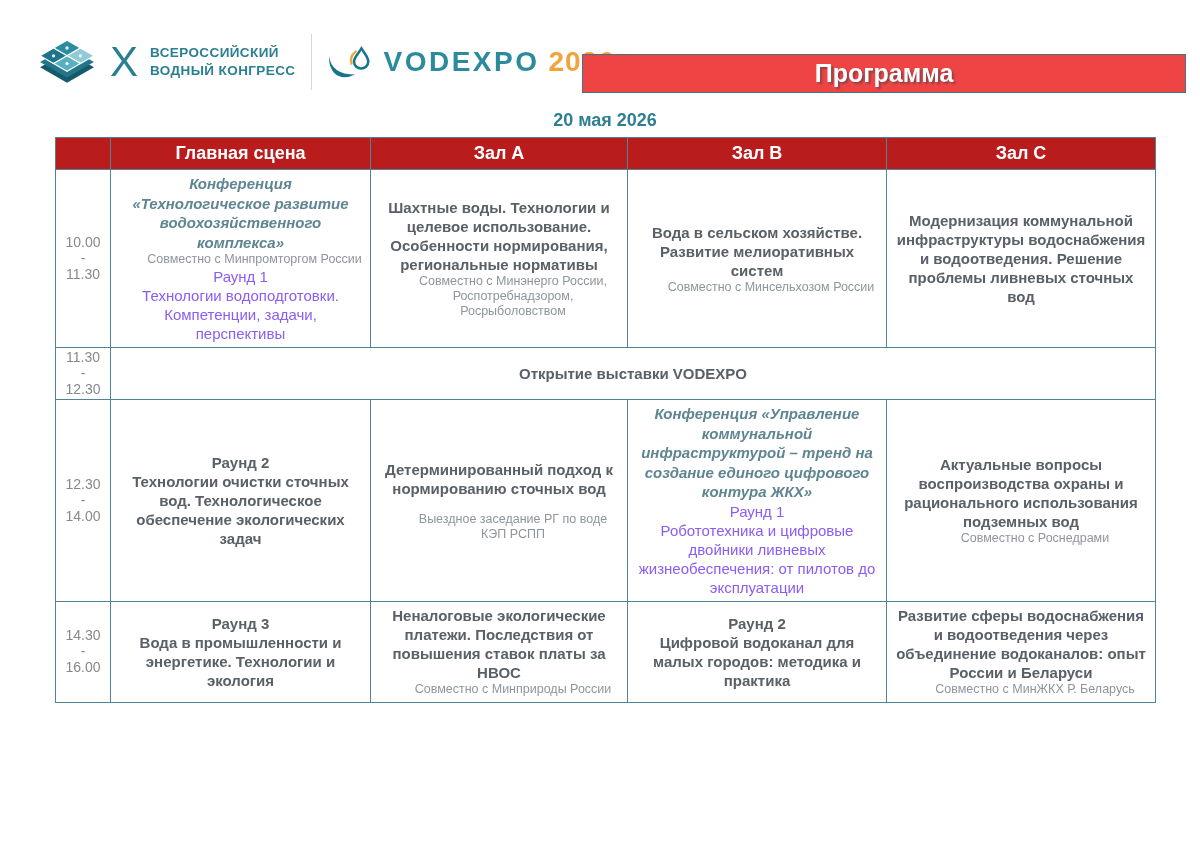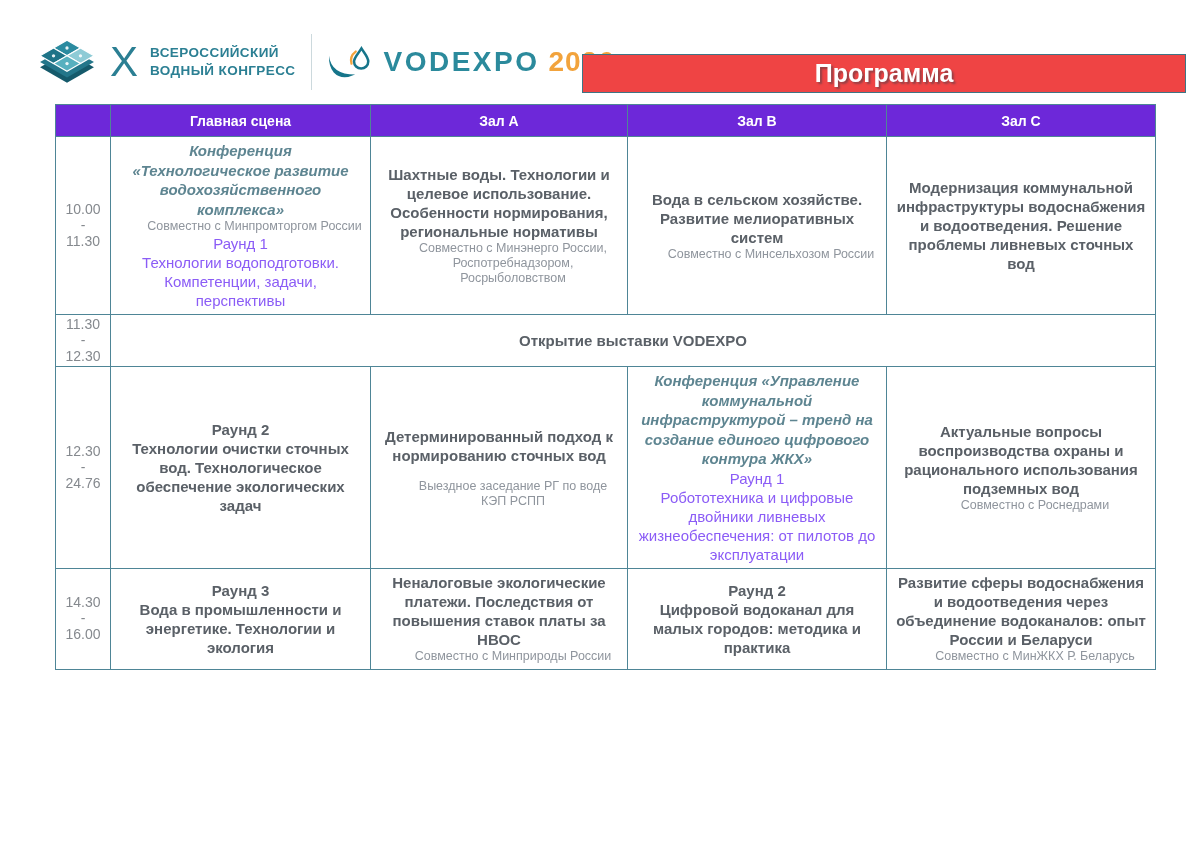--- a/index.html
+++ b/index.html
@@ -33,21 +33,21 @@
     margin:6px 0 6px 55px;width:1100px;text-align:center;
     color:#2f7f92;font-size:18px;font-weight:bold;
   }
 
   
   table.schedule{
     border-collapse:collapse;margin-left:55px;width:1100px;table-layout:fixed;
     border:1px solid #4e8596;
   }
   th{
-    background:#6d28d9;color:#fff;font-size:14px;font-weight:bold;
+    background:#b91c1c;color:#fff;font-size:18px;font-weight:bold;
     height:31px;border:1px solid #4e8596;padding:0;
   }
   th + th{border-left:1px solid rgba(255,255,255,.45);}
   td{border:1px solid #4e8596;vertical-align:middle;padding:6px 6px;}
   .time-cell{
     font-size:14px;color:#85898e;text-align:center;line-height:1.12;padding:2px 1px;
   }
   .session-cell{text-align:center;padding:4px 8px;}
   .cell-inner{display:flex;flex-direction:column;justify-content:center;align-items:center;}
   .part-bold{font-size:15px;font-weight:bold;color:#5a6067;line-height:1.27;}
@@ -98,20 +98,21 @@
         <span class="vx-name">VODEXPO</span>
         <span class="vx-year">2026</span>
       </div>
     </div>
 
     <div class="banner">
       <span>Программа</span>
     </div>
   </div>
 
+  <div class="date-title">20 мая 2026</div>
 
   <table class="schedule">
     <colgroup>
       <col style="width:55px">
         <col style="width:260px">
         <col style="width:257px">
         <col style="width:259px">
         <col style="width:269px">
     </colgroup>
     <thead>
@@ -161,21 +162,21 @@
             <div>11.30</div>
             <div>-</div>
             <div>12.30</div>
           </td>
           <td colspan="4" class="break-cell" style="height: 28px;">Открытие выставки VODEXPO</td>
         </tr>
         <tr>
           <td class="time-cell">
             <div>12.30</div>
             <div>-</div>
-            <div>24.76</div>
+            <div>14.00</div>
           </td>
           <td class="session-cell">
             <div class="cell-inner" style="min-height: 165px;">
               <div class="part-bold">Раунд 2</div>
               <div class="part-bold">Технологии очистки сточных вод. Технологическое обеспечение экологических задач</div>
             </div>
           </td>
           <td class="session-cell">
             <div class="cell-inner" style="min-height: 165px;">
               <div class="part-bold">Детерминированный подход к нормированию сточных вод</div>

